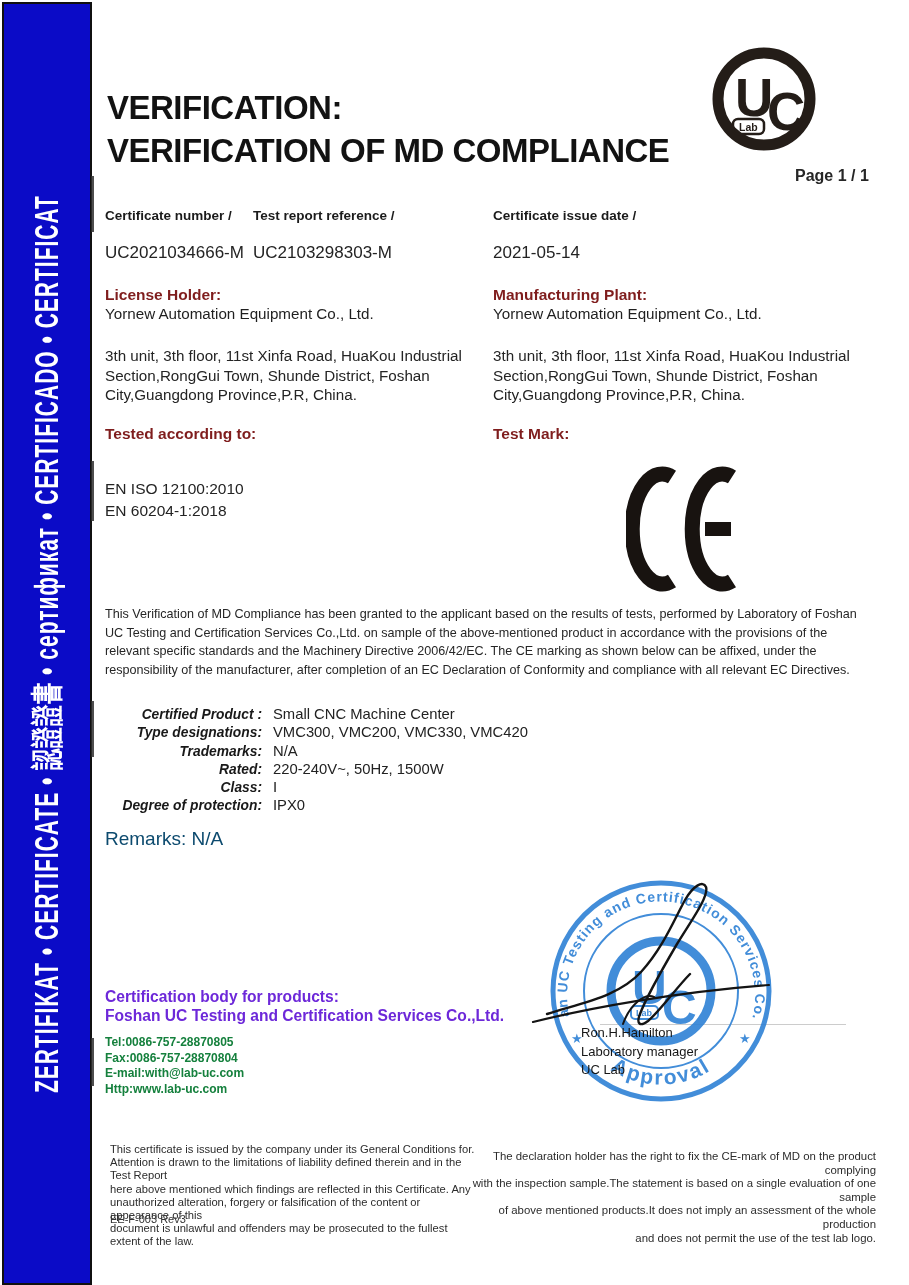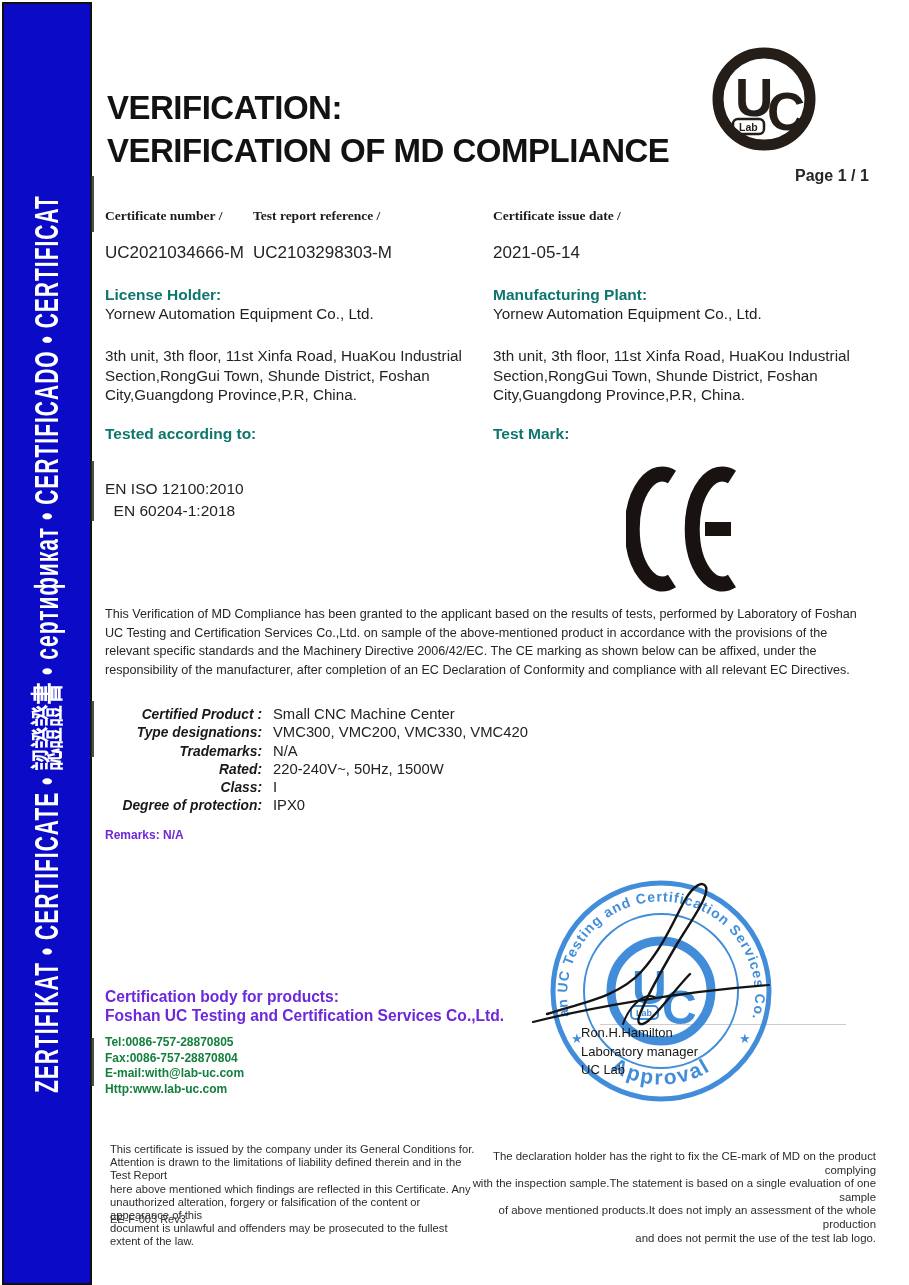--- a/index.html
+++ b/index.html
@@ -15,39 +15,39 @@
          letter-spacing:1px;text-align:center;white-space:nowrap;}
   .edge-dash{position:absolute;width:3px;background:#2f2f2f;opacity:.85;}
 
   
   .title{position:absolute;left:107px;top:86px;font-size:33px;line-height:43px;
          font-weight:bold;letter-spacing:-.5px;color:#121212;}
   .page-label{position:absolute;left:795px;top:167px;font-size:16px;font-weight:bold;color:#262626;}
   .uc-logo{position:absolute;left:706px;top:41px;}
 
   
-  .lbl{font-size:13.5px;font-weight:bold;color:#1b1b1b;font-family:Liberation Serif, serif;}
+  .lbl{font-size:13.5px;font-weight:bold;color:#1b1b1b;}
   .val{font-size:17px;color:#232323;}
   .pos{position:absolute;}
 
   .addr{width:378px;font-size:15.2px;line-height:19.5px;color:#242424;}
-  .h-bold{font-size:15.5px;font-weight:bold;color:#0f766e;}
+  .h-bold{font-size:15.5px;font-weight:bold;color:#7f1d1d;}
   .std{font-size:15.5px;line-height:22px;color:#232323;}
 
   .ce-mark{position:absolute;left:626px;top:466px;}
 
   .statement{position:absolute;left:105px;top:605px;width:770px;
              font-size:12.6px;line-height:18.6px;color:#262626;}
 
   
   .prod{position:absolute;left:95px;top:706px;width:500px;}
   .prow{display:flex;height:18.3px;align-items:baseline;}
   .plabel{width:167px;text-align:right;font-size:13.8px;font-weight:bold;font-style:italic;color:#191919;}
   .pvalue{margin-left:11px;font-size:14.8px;color:#222222;}
-  .remarks{position:absolute;left:105px;top:828px;font-size:12px;font-weight:bold;color:#6d28d9;}
+  .remarks{position:absolute;left:105px;top:828px;font-size:19px;font-weight:normal;color:#0c4a6e;}
 
   
   .cbody-h{position:absolute;left:105px;top:987px;font-size:15.6px;font-weight:bold;line-height:19px;color:#6d28d9;}
   .contacts{position:absolute;left:105px;top:1035px;font-size:12px;font-weight:bold;line-height:15.6px;color:#15803d;}
 
   
   .sig-line{position:absolute;left:600px;top:1024px;width:246px;height:1px;background:#cccccc;}
   .stamp{position:absolute;left:546px;top:876px;opacity:.9;}
   .signature-svg{position:absolute;left:527px;top:872px;}
   .sig-text{position:absolute;left:581px;top:1024px;font-size:13px;line-height:18.6px;color:#161616;}
@@ -97,21 +97,21 @@
   <div class="pos" style="left:105px;top:305px;font-size:15.2px;">Yornew Automation Equipment Co., Ltd.</div>
   <div class="pos h-bold" style="left:493px;top:286px;">Manufacturing Plant:</div>
   <div class="pos" style="left:493px;top:305px;font-size:15.2px;">Yornew Automation Equipment Co., Ltd.</div>
 
   <div class="pos addr" style="left:105px;top:346px;">3th unit, 3th floor, 11st Xinfa Road, HuaKou Industrial Section,RongGui Town, Shunde District, Foshan City,Guangdong Province,P.R, China.</div>
   <div class="pos addr" style="left:493px;top:346px;">3th unit, 3th floor, 11st Xinfa Road, HuaKou Industrial Section,RongGui Town, Shunde District, Foshan City,Guangdong Province,P.R, China.</div>
 
   <div class="pos h-bold" style="left:105px;top:425px;">Tested according to:</div>
   <div class="pos h-bold" style="left:493px;top:425px;">Test Mark:</div>
 
-  <div class="pos std" style="left:105px;top:478px;text-align:center;">
+  <div class="pos std" style="left:105px;top:478px;">
     <div>EN ISO 12100:2010</div>
     <div>EN 60204-1:2018</div>
   </div>
 
   <svg class="ce-mark" width="122" height="126" viewBox="0 0 122 126">
     <path d="M 46,11 A 30,55 0 1 0 46,115" fill="none" stroke="#181310" stroke-width="15"></path>
     <path d="M 106,11 A 30,55 0 1 0 106,115" fill="none" stroke="#181310" stroke-width="15"></path>
     <path d="M 79,63 H 105" fill="none" stroke="#181310" stroke-width="14"></path>
   </svg>
 

